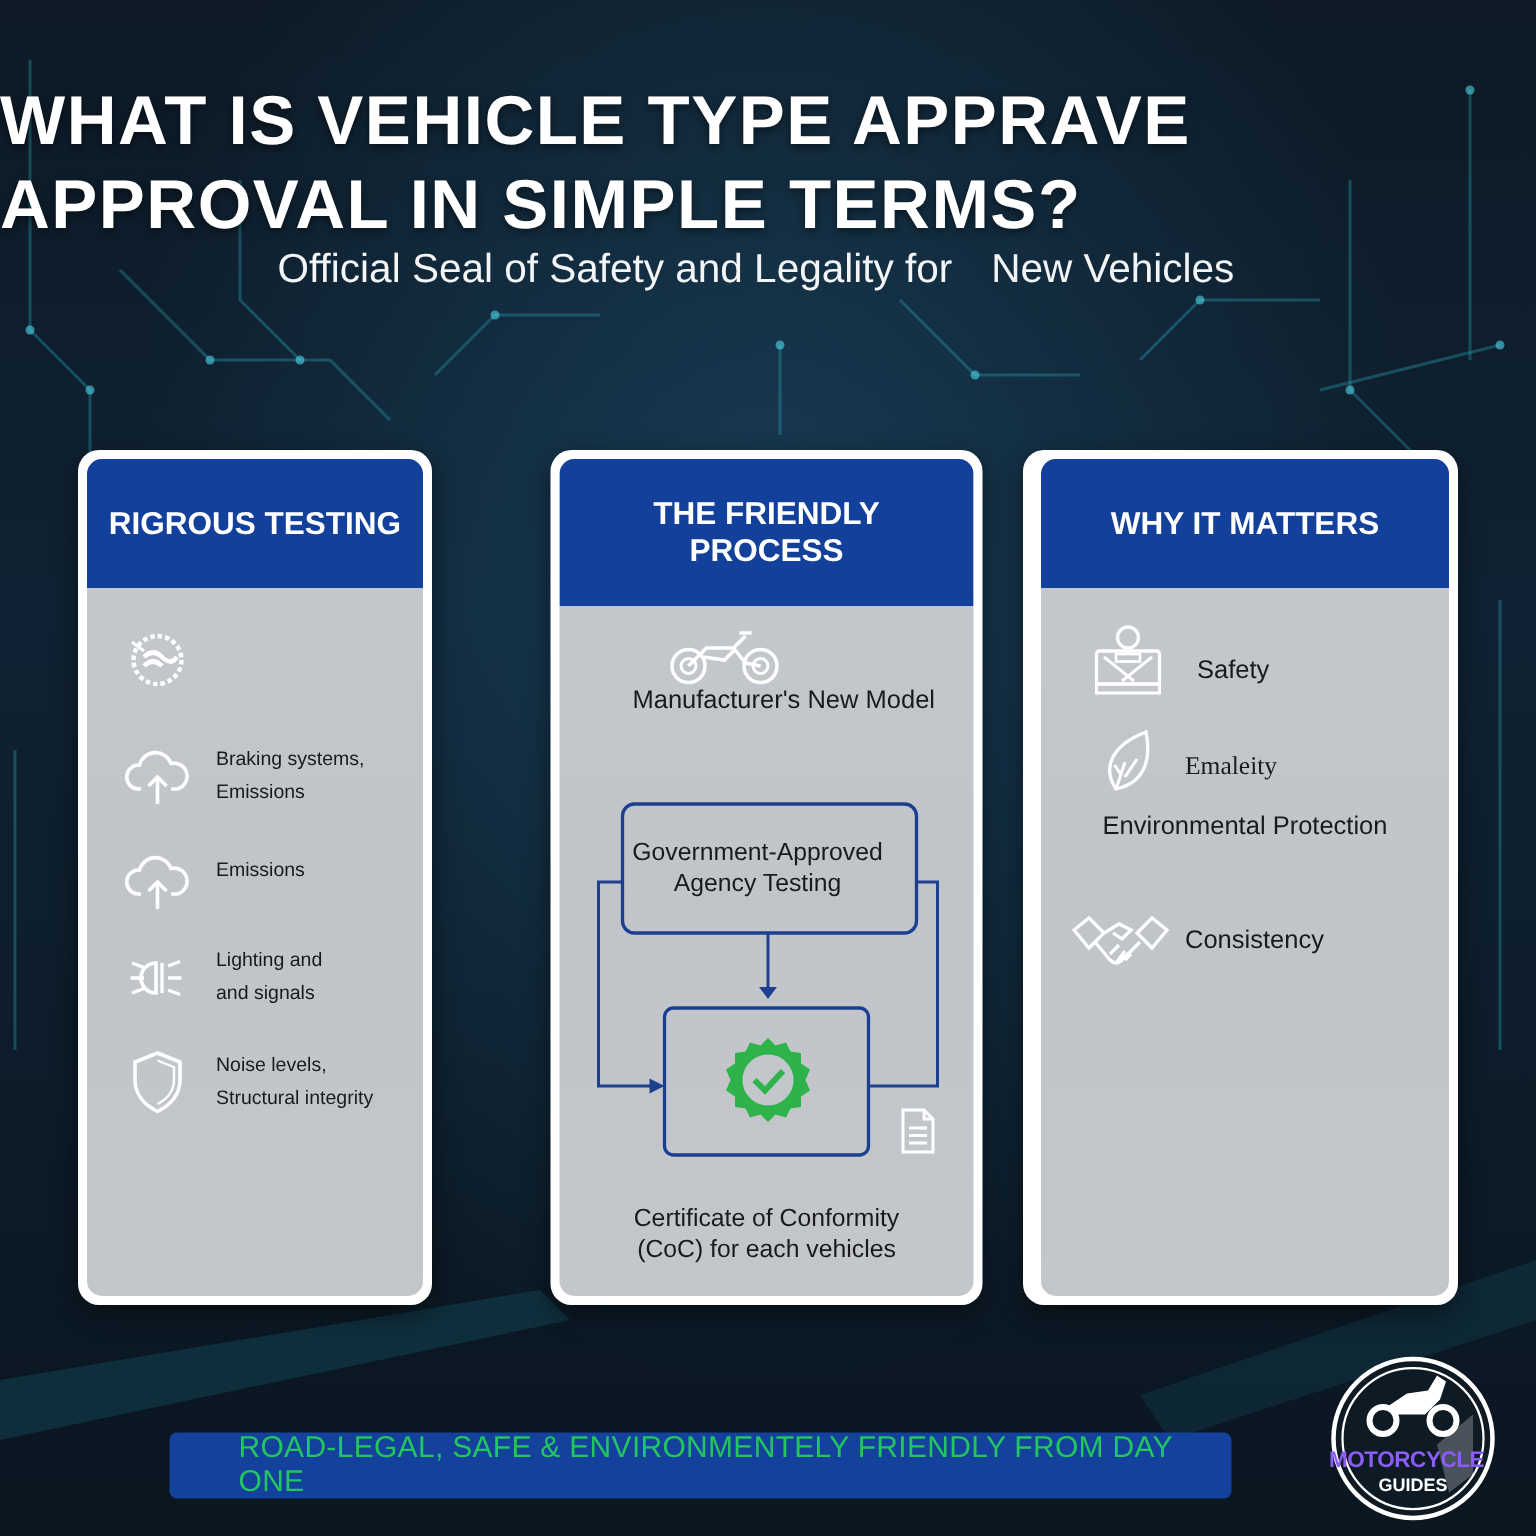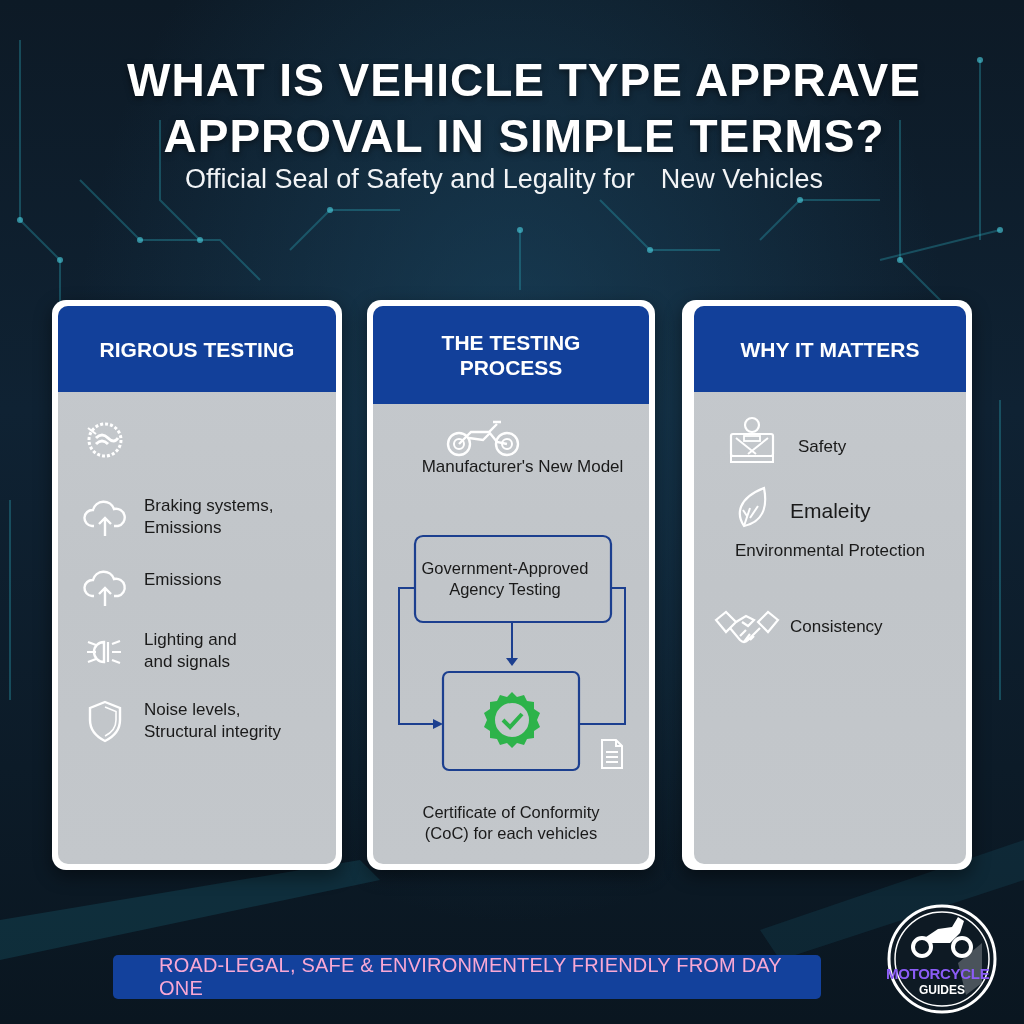--- a/index.html
+++ b/index.html
@@ -10,28 +10,27 @@
     background:
       radial-gradient(ellipse at 50% 35%, rgba(30,80,110,0.55) 0%, rgba(10,25,40,0) 60%),
       linear-gradient(180deg, #0d1a26 0%, #0f2233 40%, #0c1b28 75%, #0a1620 100%);
     color: #fff;
   }
   .circuit {
     position: absolute; inset: 0; pointer-events: none;
   }
   .title {
     position: absolute; left: 0; right: 0; top: 52px;
-    text-align: center;
+    text-align: left;
     font-weight: 700;
     font-size: 46px;
     line-height: 56px;
     letter-spacing: 1px;
     color: #ffffff;
     text-shadow: 0 2px 6px rgba(0,0,0,0.5);
-    padding-left: 24px;
   }
   .subtitle {
     position: absolute; left: 0; right: 16px; top: 164px;
     text-align: center;
     font-size: 27px;
     color: #f2f4f6;
   }
   .subtitle .gap { display: inline-block; width: 26px; }
 
   .card {
@@ -50,37 +49,37 @@
   }
   .card-head {
     background: #12409a;
     color: #fff;
     font-weight: 700;
     font-size: 21px;
     text-align: center;
     display: flex; align-items: center; justify-content: center;
     line-height: 25px;
   }
-  .card1 { left: 52px; width: 290px; }
+  .card1 { left: 52px; width: 236px; }
   .card2 { left: 367px; width: 288px; }
   .card3 { left: 682px; width: 290px; padding-left: 12px; }
   .card1 .card-head, .card3 .card-head { height: 86px; }
   .card2 .card-head { height: 98px; }
 
   .item { position: absolute; display: flex; align-items: center; }
   .item .ico { width: 46px; height: 46px; display: flex; align-items: center; justify-content: center; }
-  .item .txt { color: #1a1a1a; font-size: 17px; line-height: 22px; }
+  .item .txt { color: #1a1a1a; font-size: 13px; line-height: 22px; }
 
   .flow-text { position: absolute; color: #1a1a1a; font-size: 16.5px; text-align: center; line-height: 21px; }
 
   .banner {
     position: absolute; left: 113px; top: 955px; width: 708px; height: 44px;
     background: #13419c;
     border-radius: 5px;
-    color: #f9a8d4;
+    color: #22c55e;
     font-size: 20px;
     display: flex; align-items: center; justify-content: center;
     letter-spacing: 0.2px;
     padding-left: 46px;
   }
   .logo {
     position: absolute; left: 886px; top: 903px; width: 112px; height: 112px;
   }
 </style>
 </head>
@@ -190,21 +189,21 @@
           <div>Structural integrity</div>
       </span>
     </div>
   </div>
 </div>
 
 <div class="card card2">
   <div class="card-inner">
     <div class="card-head">
       <div>
-          <div>THE TESTING</div>
+          <div>THE FRIENDLY</div>
           <div>PROCESS</div>
         </div>
     </div>
 
     <span style="position:absolute; left:72px; top:112px;">
       <svg width="78" height="40" viewBox="0 0 78 40">
           <circle cx="14" cy="26" r="11" fill="none" stroke="#fff" stroke-width="2.4"></circle>
           <circle cx="14" cy="26" r="5" fill="none" stroke="#fff" stroke-width="2"></circle>
           <circle cx="62" cy="26" r="11" fill="none" stroke="#fff" stroke-width="2.4"></circle>
           <circle cx="62" cy="26" r="5" fill="none" stroke="#fff" stroke-width="2"></circle>
@@ -263,21 +262,21 @@
         </svg>
     </span>
     <div class="flow-text" style="left:104px; top:130px; font-size:17px; text-align:left;">Safety</div>
 
     <span style="position:absolute; left:40px; top:178px;">
       <svg width="36" height="46" viewBox="0 0 36 46">
           <path d="M10 42 C2 30 4 14 30 4 C34 24 28 38 10 42 Z" fill="none" stroke="#fff" stroke-width="2.2"></path>
           <path d="M10 42 L16 24 M16 34 L24 22 M13 32 L9 26" stroke="#fff" stroke-width="2" fill="none"></path>
         </svg>
     </span>
-    <div class="flow-text" style="left:96px; top:194px; font-size:21px; text-align:left;">Emaleity</div>
+    <div class="flow-text" style="left:96px; top:194px; font-size:17px; text-align:left;font-family:Liberation Serif, serif;">Emaleity</div>
     <div class="flow-text" style="left:0; right:0; top:234px; font-size:17px;">Environmental Protection</div>
 
     <span style="position:absolute; left:20px; top:300px;">
       <svg width="66" height="46" viewBox="0 0 66 46">
           <path d="M2 14 L12 6 L22 16 L12 26 Z M64 14 L54 6 L44 16 L54 26 Z" fill="none" stroke="#fff" stroke-width="2.2"></path>
           <path d="M16 22 L26 34 Q30 38 34 34 L46 22 M22 16 L32 10 L40 14 L34 20 L28 16 M26 30 L32 24 M30 36 L36 28 M36 34 L40 30" fill="none" stroke="#fff" stroke-width="2.2"></path>
         </svg>
     </span>
     <div class="flow-text" style="left:96px; top:310px; font-size:17px; text-align:left;">Consistency</div>
   </div>

